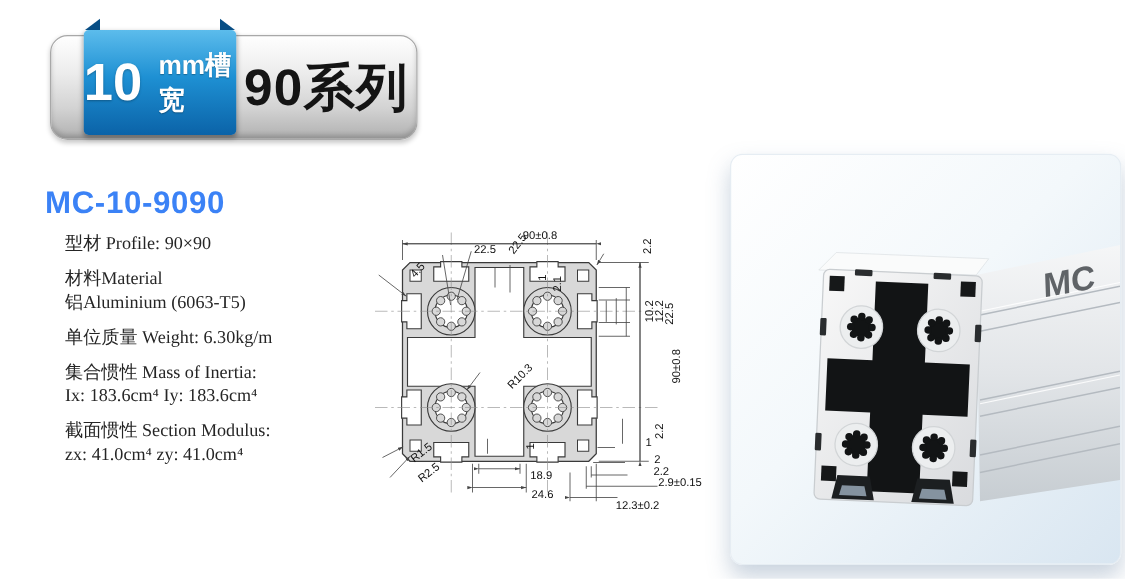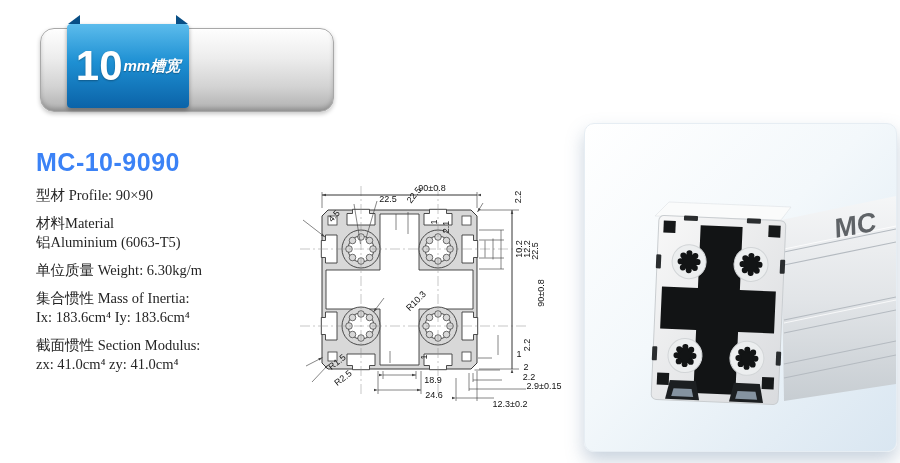--- a/index.html
+++ b/index.html
@@ -21,34 +21,34 @@
     border-radius:4px;display:flex;align-items:baseline;justify-content:center;
     box-shadow:0 2px 4px rgba(0,0,0,.35);
     padding-top:0;
   }
   .ribbon::before{content:"";position:absolute;top:-9px;left:1px;width:0;height:0;
     border-right:12px solid #084e85;border-top:9px solid transparent;}
   .ribbon::after{content:"";position:absolute;top:-9px;right:1px;width:0;height:0;
     border-left:12px solid #084e85;border-top:9px solid transparent;}
   .ribbon-inner{display:flex;align-items:baseline;justify-content:center;height:100%;align-items:center;}
   .slot-num{font-size:42px;font-weight:bold;color:#fff;line-height:84px;text-shadow:0 1px 2px rgba(0,0,0,.3);}
-  .slot-suffix{font-size:15px;font-weight:bold;color:#fff;margin-left:1px;text-shadow:0 1px 1px rgba(0,0,0,.3);font-style:italic;}
+  .slot-suffix{font-size:21px;font-weight:bold;color:#fff;margin-left:13px;text-shadow:0 1px 1px rgba(0,0,0,.3);}
   .series{
     position:absolute;left:148px;top:0;width:144px;height:82px;
     display:flex;align-items:center;justify-content:center;
     font-size:41px;font-weight:bold;color:#141414;letter-spacing:1px;
   }
 
   
   .model{
     position:absolute;left:36px;top:148px;
     font-size:25px;font-weight:800;color:#3b82f6;letter-spacing:.5px;
   }
   #specs{
-    position:absolute;left:36px;top:186px;width:256px;
+    position:absolute;left:52px;top:186px;width:256px;
     font-family:"Liberation Serif",serif;font-size:14.5px;color:#252525;line-height:19px;
   }
   .spec-group{margin-bottom:9px;}
 
   
   #drawing{position:absolute;left:288px;top:168px;width:320px;height:252px;}
   #drawing svg{position:absolute;left:0;top:0;}
   #dims{position:absolute;left:0;top:0;width:320px;height:252px;margin-left:34px;}
   .dim{
     position:absolute;font-size:9px;color:#111;white-space:nowrap;
@@ -66,20 +66,21 @@
 </head>
 <body>
 
 <div class="badge">
   <div class="ribbon">
     <div class="ribbon-inner">
       <span class="slot-num">10</span>
         <span class="slot-suffix">mm槽宽</span>
     </div>
   </div>
+  <div class="series">90系列</div>
 </div>
 
 <div class="model">MC-10-9090</div>
 <div id="specs">
     <div class="spec-group">
       <div class="spec-line">型材 Profile: 90×90</div>
     </div>
     <div class="spec-group">
       <div class="spec-line">材料Material</div>
       <div class="spec-line">铝Aluminium (6063-T5)</div>

